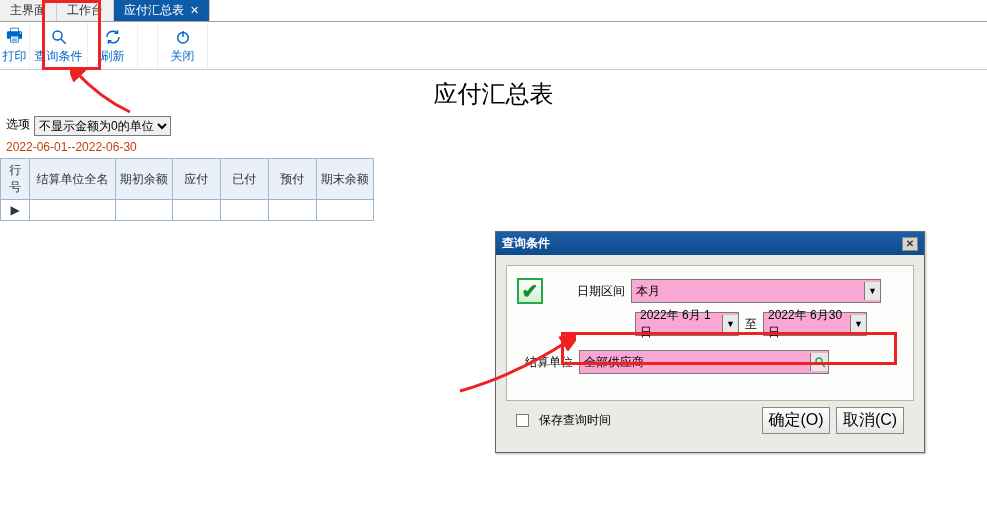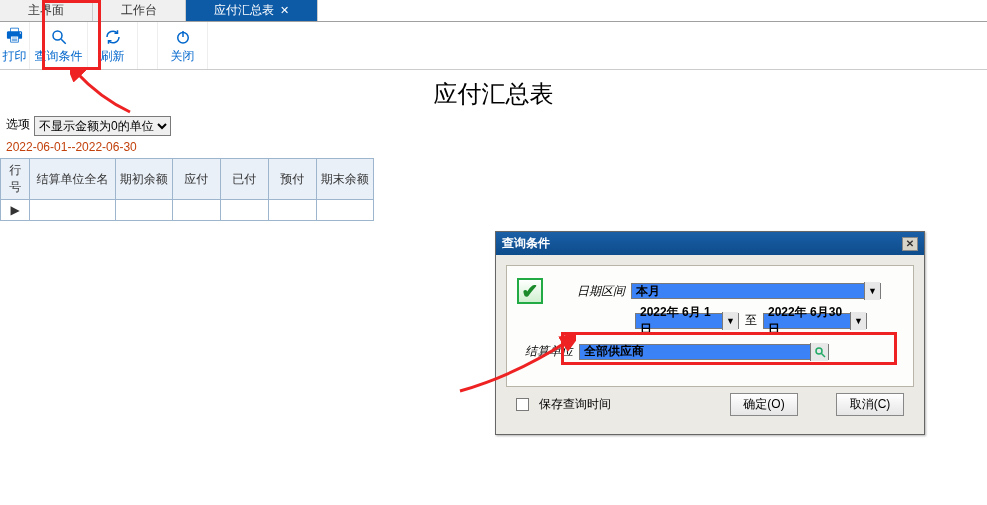--- a/index.html
+++ b/index.html
@@ -14,21 +14,21 @@
 }
 
 
 .tabs {
   display: flex;
   height: 22px;
   background: #fff;
   border-bottom: 1px solid #a0a0a0;
 }
 .tab {
-  padding: 2px 28px;
+  padding: 2px 10px;
   font-size: 12px;
   color: #333;
   border-right: 1px solid #ccc;
   background: #f0f0f0;
   display: flex;
   align-items: center;
 }
 .tab.active {
   background: #0d5aa7;
   color: #fff;
@@ -168,29 +168,27 @@
   display: flex;
   align-items: center;
   margin-bottom: 8px;
   gap: 6px;
 }
 .field-row.indent { margin-left: 118px; }
 .field-label {
   width: 56px;
   text-align: right;
   font-size: 12px;
-  font-style: italic;
 }
 .combo, .date-combo, .text-combo {
   display: flex;
   border: 1px solid #7a7a7a;
-  background: #3b82f6;
-  height: 16px;
-  align-items: center;
-  font-weight: bold;
+  background: #f9a8d4;
+  height: 24px;
+  align-items: center;
 }
 .combo { width: 250px; }
 .date-combo { width: 104px; }
 .text-combo { width: 250px; }
 .combo-text { flex: 1; padding: 0 4px; font-size: 12px; text-align: left; }
 .combo-btn {
   width: 16px; height: 18px;
   border-left: 1px solid #7a7a7a;
   background: #e8e8e8;
   display: flex; align-items: center; justify-content: center;
@@ -230,24 +228,23 @@
 .dialog-footer {
   display: flex;
   align-items: center;
   padding: 6px 10px 8px;
   gap: 6px;
 }
 .dlg-btn {
   border: 1px solid #888;
   background: linear-gradient(#fff,#e6e6e6);
   padding: 2px 1px;
-  font-size: 12px;
+  font-size: 16px;
   cursor: pointer;
   min-width: 68px;
-  margin-left: 32px;
 }
 .footer-spacer { flex: 1; }
 .checkbox {
   width: 13px; height: 13px;
   border: 1px solid #7a7a7a;
   background: #fff;
   display: inline-block;
   margin-right: 4px;
 }
 

